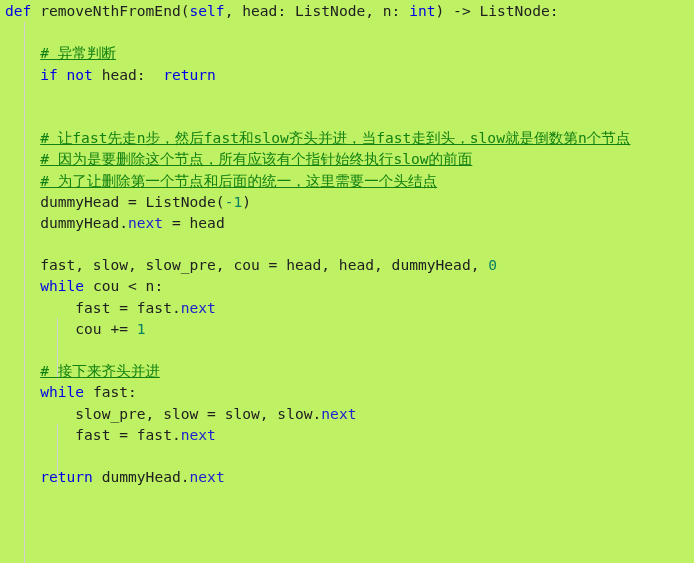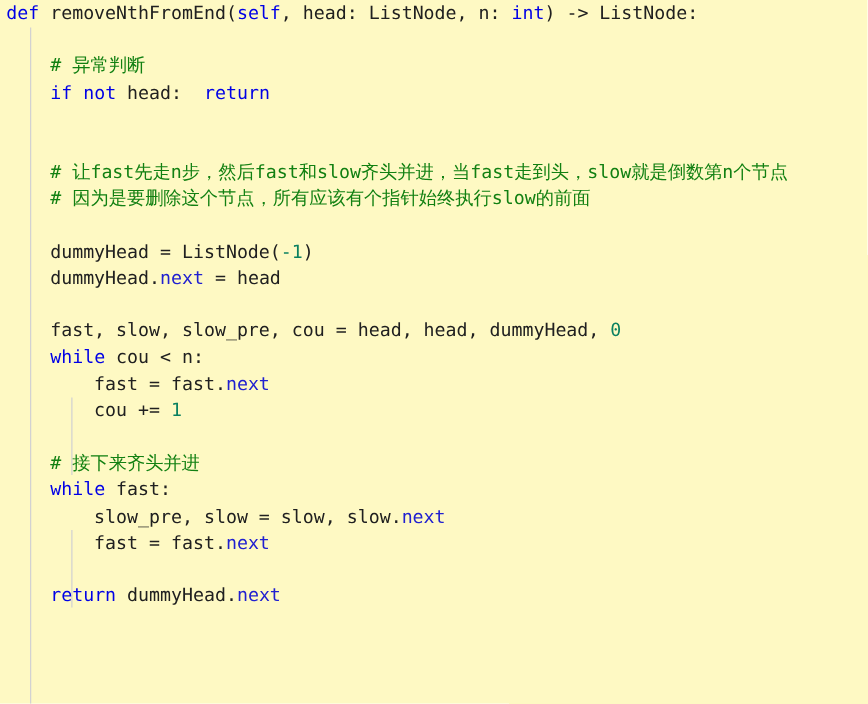--- a/index.html
+++ b/index.html
@@ -10,40 +10,40 @@
   body {
     width: 694px;
     height: 563px;
     overflow: hidden;
     font-family: "DejaVu Sans Mono", "Liberation Mono", monospace;
   }
   #code-editor {
     position: relative;
     width: 694px;
     height: 563px;
-    background: #fef9c3;
+    background: #bef264;
   }
   .code-lines {
     position: absolute;
     top: 0;
     left: 0;
     width: 694px;
   }
   .code-line {
     height: 21.2px;
     line-height: 21.2px;
     font-size: 14.6px;
     white-space: pre;
     color: #202020;
     padding-left: 5px;
     letter-spacing: 0px;
   }
   .tok { white-space: pre; }
   .kw   { color: #0000e6; }
-  .com  { color: #128012; font-family: "DejaVu Sans Mono", "Liberation Mono", monospace; }
+  .com  { color: #128012; font-family: "DejaVu Sans Mono", "Liberation Mono", monospace; text-decoration: underline; }
   .attr { color: #2020d0; }
   .num  { color: #0a8060; }
   .pln  { color: #202020; }
 
   
   .guide {
     position: absolute;
     width: 1px;
     background: #d2d2d2;
   }
@@ -74,21 +74,21 @@
 
   <div class="code-lines" id="code-lines">
       <div class="code-line"><span class="tok kw">def</span><span class="tok pln"> removeNthFromEnd(</span><span class="tok kw">self</span><span class="tok pln">, head: ListNode, n: </span><span class="tok kw">int</span><span class="tok pln">) -&gt; ListNode:</span></div>
       <div class="code-line">&nbsp;</div>
       <div class="code-line"><span class="tok pln">    </span><span class="tok com"># 异常判断</span></div>
       <div class="code-line"><span class="tok pln">    </span><span class="tok kw">if</span><span class="tok pln"> </span><span class="tok kw">not</span><span class="tok pln"> head:  </span><span class="tok kw">return</span></div>
       <div class="code-line">&nbsp;</div>
       <div class="code-line"><span class="tok pln">    </span></div>
       <div class="code-line"><span class="tok pln">    </span><span class="tok com"># 让fast先走n步，然后fast和slow齐头并进，当fast走到头，slow就是倒数第n个节点</span></div>
       <div class="code-line"><span class="tok pln">    </span><span class="tok com"># 因为是要删除这个节点，所有应该有个指针始终执行slow的前面</span></div>
-      <div class="code-line"><span class="tok pln">    </span></div>
+      <div class="code-line"><span class="tok pln">    </span><span class="tok com"># 为了让删除第一个节点和后面的统一，这里需要一个头结点</span></div>
       <div class="code-line"><span class="tok pln">    dummyHead = ListNode(</span><span class="tok num">-1</span><span class="tok pln">)</span></div>
       <div class="code-line"><span class="tok pln">    dummyHead.</span><span class="tok attr">next</span><span class="tok pln"> = head</span></div>
       <div class="code-line">&nbsp;</div>
       <div class="code-line"><span class="tok pln">    fast, slow, slow_pre, cou = head, head, dummyHead, </span><span class="tok num">0</span></div>
       <div class="code-line"><span class="tok pln">    </span><span class="tok kw">while</span><span class="tok pln"> cou &lt; n:</span></div>
       <div class="code-line"><span class="tok pln">        fast = fast.</span><span class="tok attr">next</span></div>
       <div class="code-line"><span class="tok pln">        cou += </span><span class="tok num">1</span></div>
       <div class="code-line">&nbsp;</div>
       <div class="code-line"><span class="tok pln">    </span><span class="tok com"># 接下来齐头并进</span></div>
       <div class="code-line"><span class="tok pln">    </span><span class="tok kw">while</span><span class="tok pln"> fast:</span></div>

